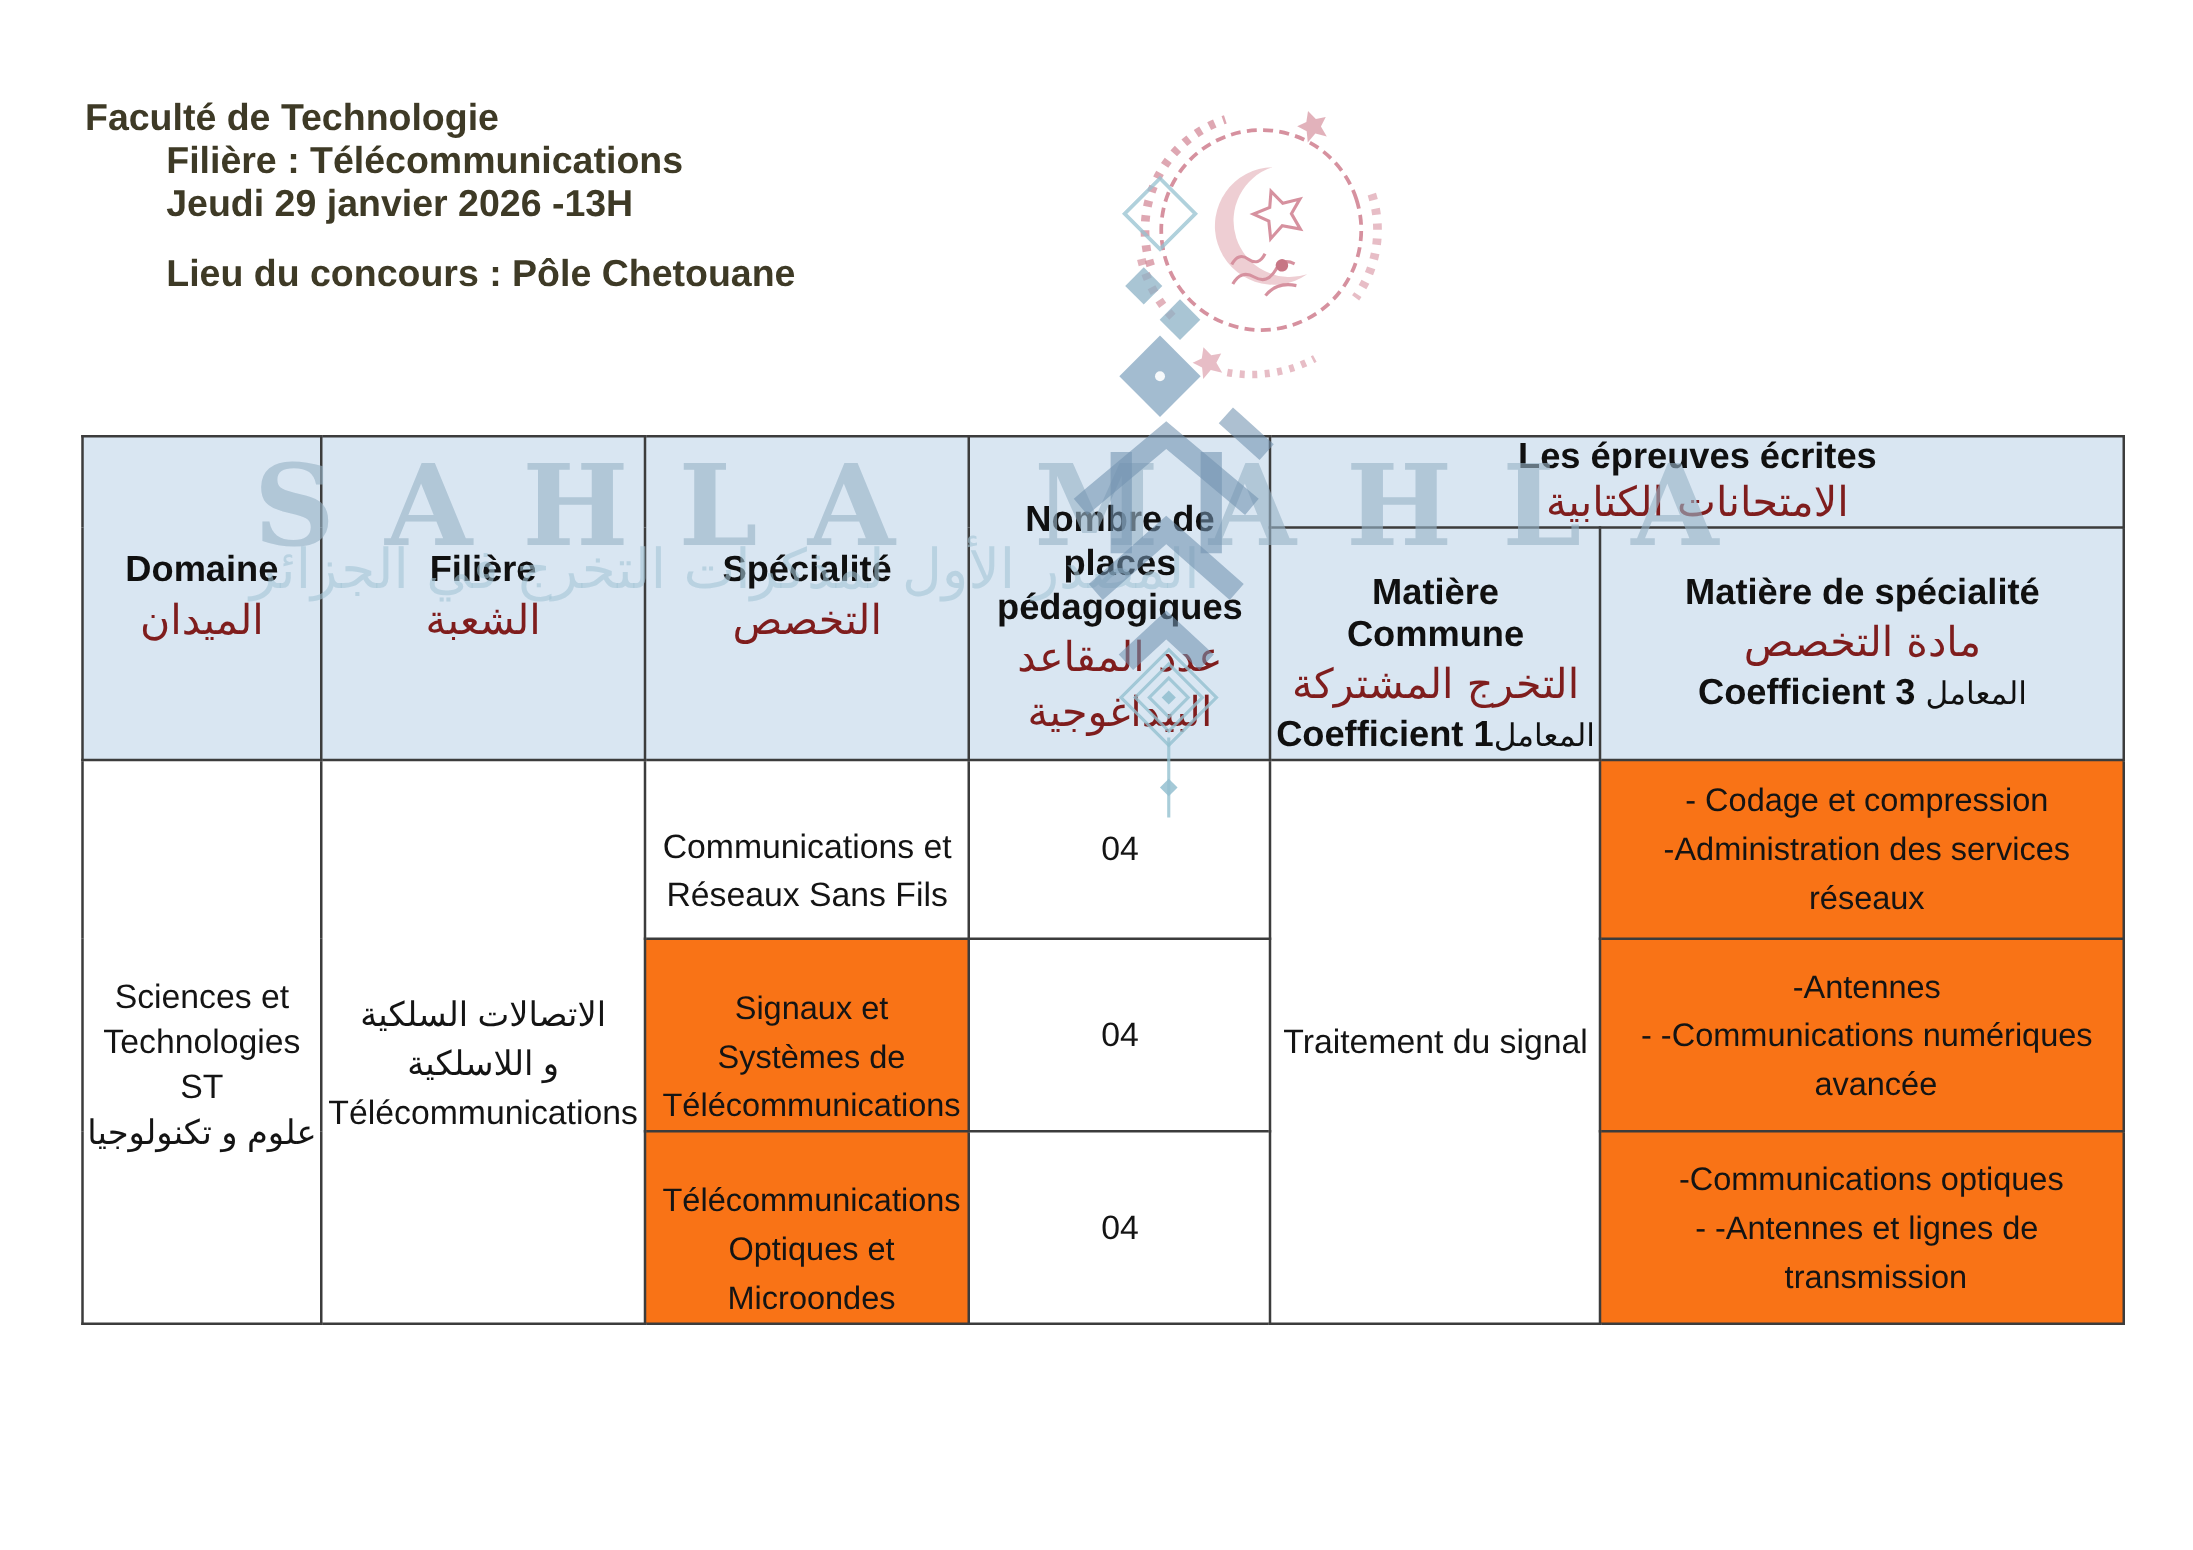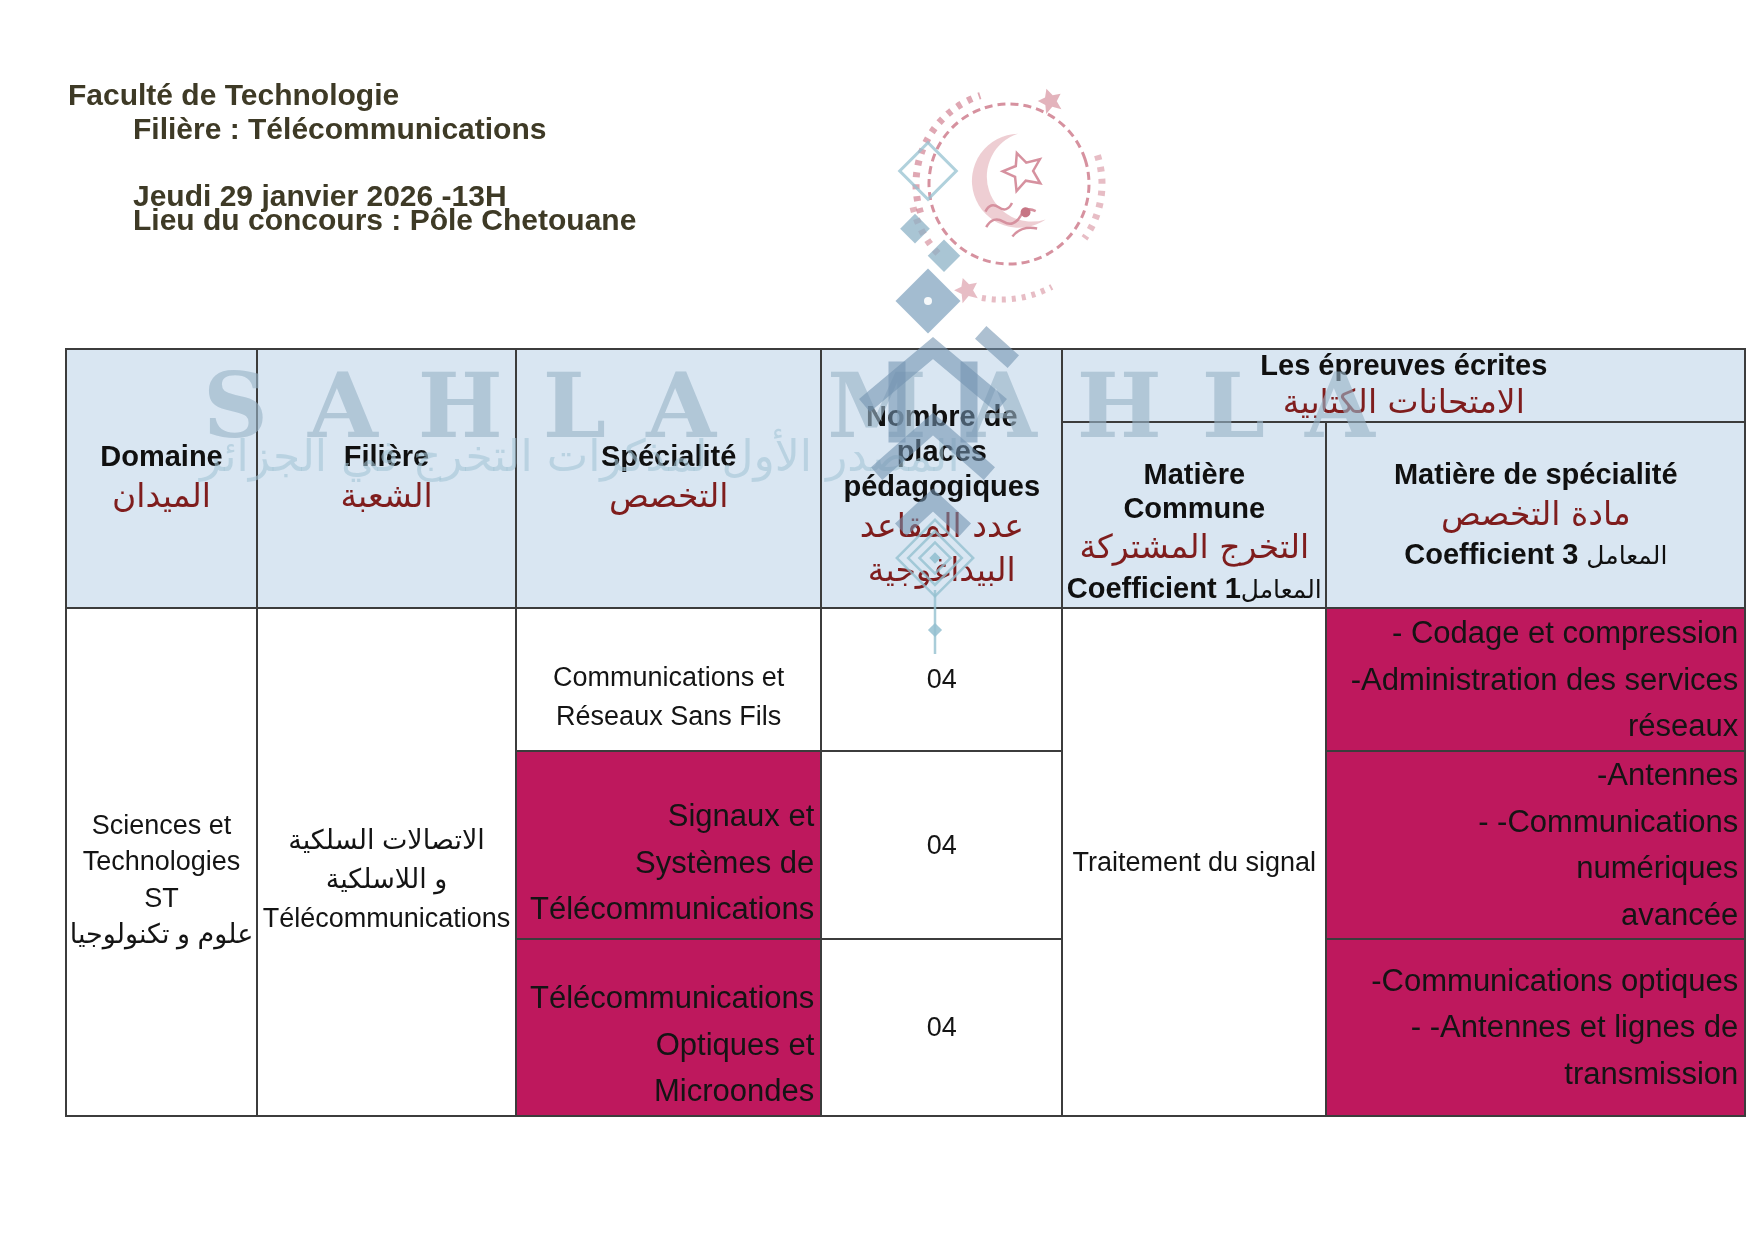--- a/index.html
+++ b/index.html
@@ -5,21 +5,21 @@
   html,body{margin:0;padding:0;}
   body{
     width:1754px;height:1240px;position:relative;background:#ffffff;
     font-family:"Liberation Sans","DejaVu Sans",sans-serif;overflow:hidden;
   }
   
   .heading-left{position:absolute;left:0;top:0;z-index:4;}
   .hl{position:absolute;white-space:nowrap;font-weight:bold;font-size:30px;color:#3e3a26;}
   .hl1{left:68px;top:78px;}
   .hl2{left:133px;top:112px;}
-  .hl3{left:133px;top:179px;}
+  .hl3{left:133px;top:147px;}
   .hl4{left:133px;top:203px;}
   .heading-right{position:absolute;left:0;top:0;z-index:4;}
   
   .stamp{position:absolute;left:878px;top:53px;z-index:1;}
   
   .wm-text{
     position:absolute;left:203px;top:352px;z-index:2;
     font-family:"DejaVu Serif","Liberation Serif",serif;font-weight:bold;
     font-size:90px;letter-spacing:40px;color:rgba(151,179,199,0.62);white-space:nowrap;
   }
@@ -35,21 +35,21 @@
   table.tbl td{border:2px solid #3c3c3c;padding:0;vertical-align:middle;}
   table.tbl td>div{position:relative;z-index:3;}
   td.hd{background:#d9e6f2;text-align:center;}
   .fr{display:block;font-weight:bold;font-size:29px;line-height:1.2;color:#101010;}
   .ar{display:block;font-size:33px;line-height:1.35;color:#7f1d1d;font-family:"DejaVu Sans",sans-serif;}
   .coefline{display:block;font-size:25px;line-height:1.3;color:#101010;}
   .coefline b{font-size:29px;color:#101010;text-align:center;}
   .pre{white-space:pre-line;margin-top:35px;}
   .prew{white-space:pre-wrap;}
   td.bc{background:#ffffff;text-align:center;font-size:27px;line-height:1.45;color:#141414;}
-  td.bl{background:#be185d;text-align:right;font-size:31px;line-height:1.5;color:#141414;}
+  td.bl{background:#f97316;text-align:center;font-size:26px;line-height:1.5;color:#141414;}
   td.bl>div{padding-left:13px;padding-right:6px;}
   .dom{line-height:1.35;}
 </style>
 </head>
 <body>
 
 <div class="heading-left">
   <div class="hl hl1">Faculté de Technologie</div>
   <div class="hl hl2">Filière : Télécommunications</div>
   <div class="hl hl3">Jeudi 29 janvier 2026 -13H</div>

